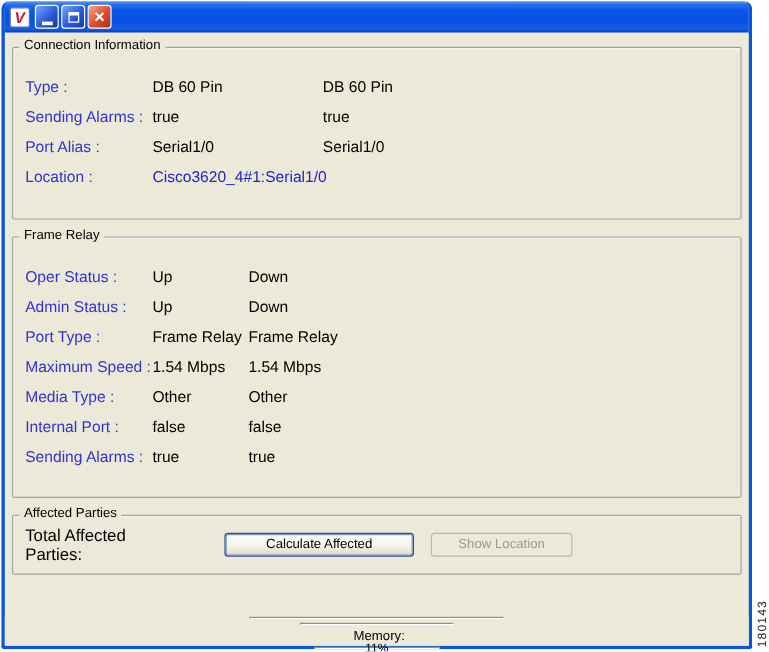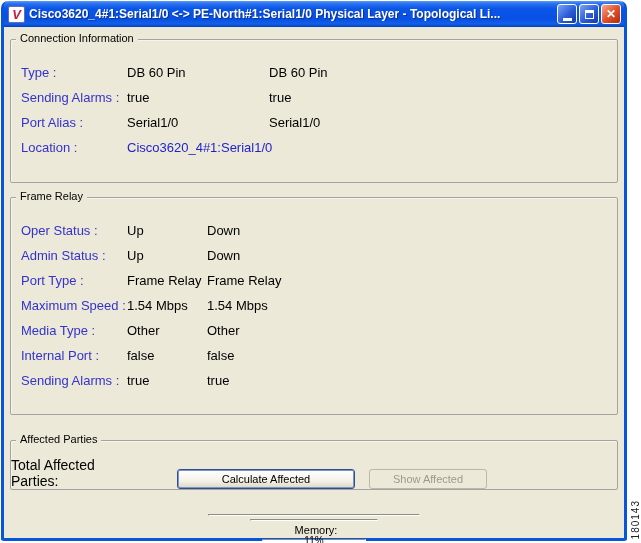--- a/index.html
+++ b/index.html
@@ -48,39 +48,39 @@
     position:relative; margin:0 6px;
     border:1px solid #a3a3a3; border-radius:2px;
     box-shadow:inset 1px 1px 0 rgba(255,255,255,.55);
   }
   .gb-title {
     position:absolute; top:-8px; left:5px; padding:0 4px;
     background:#ece9d8; font-size:11px; color:#000;
   }
   .gb-connection { height:144px; }
   .gb-frame { margin-top:14px; height:218px; }
-  .gb-affected { margin-top:25px; height:50px; display:flex; align-items:flex-end; }
+  .gb-affected { margin-top:14px; height:50px; display:flex; align-items:center; padding-left:10px; }
 
   .rows { padding:20px 0 0 10px; }
   .info-row { display:grid; height:25px; align-items:center; font-size:13px; }
   .cols-wide  .info-row { grid-template-columns:106px 142px 1fr; }
   .cols-narrow .info-row { grid-template-columns:106px 80px 1fr; }
   .row-label { color:#3333cc; }
   .row-value { color:#000000; }
   .row-value.link { color:#2222cc; cursor:pointer; }
 
   .ap-label { font-size:14px; color:#000; width:122px; }
   .btn {
     font-family:"Liberation Sans", sans-serif; font-size:11px;
     height:20px; border-radius:3px; cursor:pointer;
     border:1px solid #2f4f8f;
     background:linear-gradient(180deg,#ffffff 0%,#f4f2e8 60%,#ddd6c2 100%);
     color:#000;
   }
-  .btn-calc { width:178px; margin-left:44px; box-shadow:0 0 0 1px #7a96c8 inset; }
+  .btn-calc { width:158px; margin-left:44px; box-shadow:0 0 0 1px #7a96c8 inset; }
   .btn-show { width:118px; margin-left:14px; color:#9a9a8e; border-color:#bcb8a6; background:#ece9d8; cursor:default; }
 
   
   .statusbar {
     position:absolute; left:0; right:0; bottom:0; height:24px;
     display:flex; align-items:center; gap:3px; padding:0 2px 2px 2px;
     background:#ece9d8; font-size:11px;flex-direction:column;
   }
   .sb-cell {
     height:18px; border:1px solid; border-color:#8d8d85 #ffffff #ffffff #8d8d85;
@@ -115,21 +115,20 @@
 <body>
 
 <div class="screen">
 
   <div class="window">
 
     <div class="titlebar">
       <span class="app-icon">
         <span class="v">V</span>
       </span>
-      <span class="title">Cisco3620_4#1:Serial1/0 &lt;-&gt; PE-North#1:Serial1/0 Physical Layer - Topological Li...</span>
       <span class="win-buttons">
         <span class="wbtn minb">
             <span class="glyph-min"></span>
           </span>
         <span class="wbtn maxb">
             <span class="glyph-max"></span>
           </span>
         <span class="wbtn closeb">
             <span class="glyph-close">✕</span>
           </span>
@@ -201,21 +200,21 @@
               <span class="row-value">true</span>
               <span class="row-value">true</span>
             </div>
           </div>
       </div>
 
       <div class="groupbox gb-affected">
         <span class="gb-title">Affected Parties</span>
         <span class="ap-label">Total Affected Parties:</span>
         <button class="btn btn-calc">Calculate Affected</button>
-        <button class="btn btn-show" disabled="">Show Affected</button>
+        <button class="btn btn-show" disabled="">Show Location</button>
       </div>
 
       <div class="statusbar">
         <span class="sb-cell sb-cell-1"></span>
         <span class="sb-cell sb-cell-2"></span>
         <span class="sb-memory-label">Memory:</span>
         <span class="sb-progress">
           <span class="sb-progress-fill"></span>
           <span class="sb-progress-text">11%</span>
         </span>

